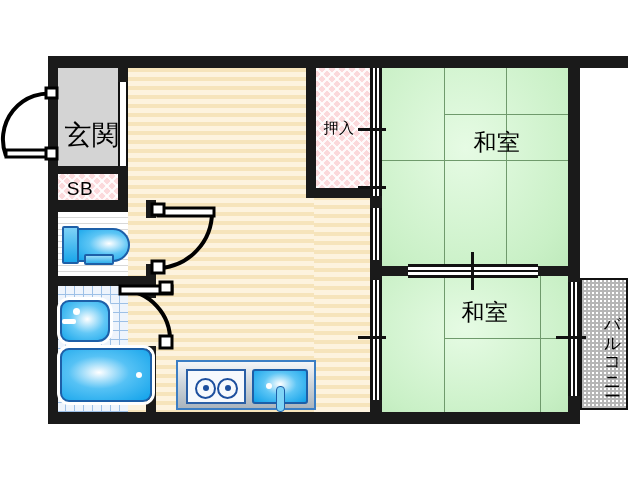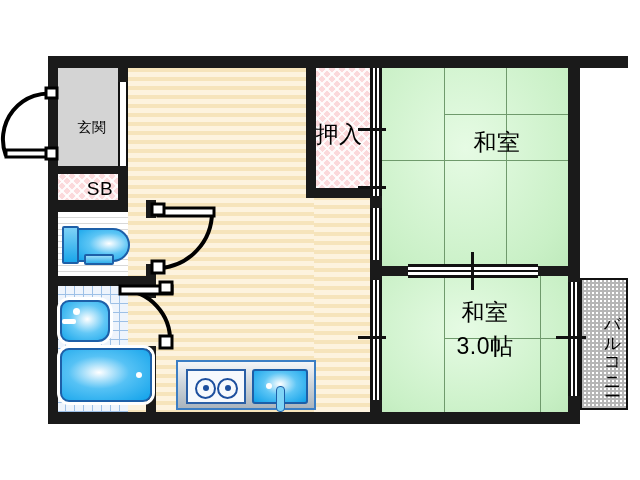--- a/index.html
+++ b/index.html
@@ -74,22 +74,22 @@
 
   
   .lbl {
     color: #000;
     text-align: center;
     line-height: 1.12;
     white-space: pre;
     letter-spacing: 0.5px;
   }
   .lbl-room { font-size: 23px; }
-  .lbl-genkan { font-size: 14px; }
-  .lbl-oshi   { font-size: 23px; }
+  .lbl-genkan { font-size: 27px; }
+  .lbl-oshi   { font-size: 15px; font-family: Liberation Mono, monospace; }
   .lbl-sb     { font-size: 19px; }
   .lbl-vert {
     writing-mode: vertical-rl;
     text-orientation: upright;
     font-size: 17px;
     letter-spacing: 1px;
   }
 
   
   .fix { position: absolute; }
@@ -333,25 +333,24 @@
       <div class="burner" style="left:29px;"></div>
     </div>
     <div class="sink" style="left:74px; top:7px; width:52px; height:31px;">
       <div class="sink-hole"></div>
       <div class="sink-tap"></div>
     </div>
   </div>
 
   <div class="abs lbl lbl-genkan" style="left:56px; top:120px; width:72px;">玄関</div>
 
-  <div class="abs lbl lbl-sb" style="left:64px; top:178px; width:72px;">SB</div>
+  <div class="abs lbl lbl-sb" style="left:44px; top:178px; width:72px;">SB</div>
 
 
   <div class="abs lbl lbl-oshi" style="left:308px; top:122px; width:62px;">押入</div>
 
   <div class="abs lbl lbl-room" style="left:432px; top:130px; width:130px;">和室</div>
 
   <div class="abs lbl lbl-room" style="left:420px; top:300px; width:130px;">和室</div>
-  <div class="abs lbl lbl-room" style="left:420px; top:334px; width:130px;">3.0帖</div>
 
   <div class="abs lbl lbl-vert" style="left:586px; top:286px; width:36px; height:120px;">バルコニー</div>
 
 </div>
 
 </body></html>

